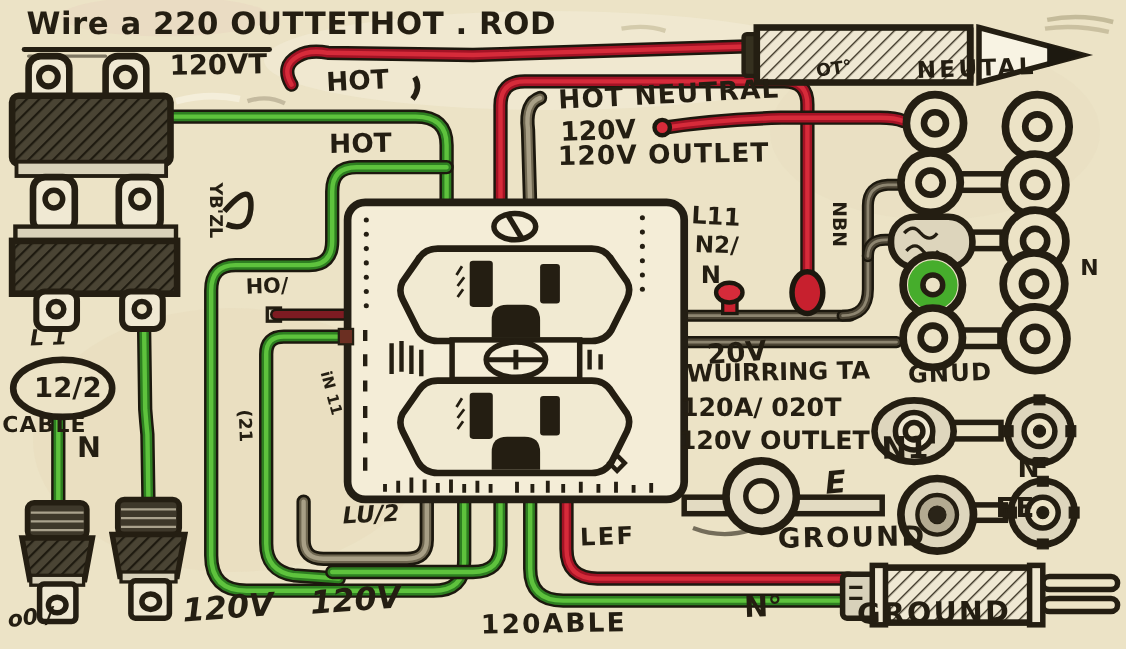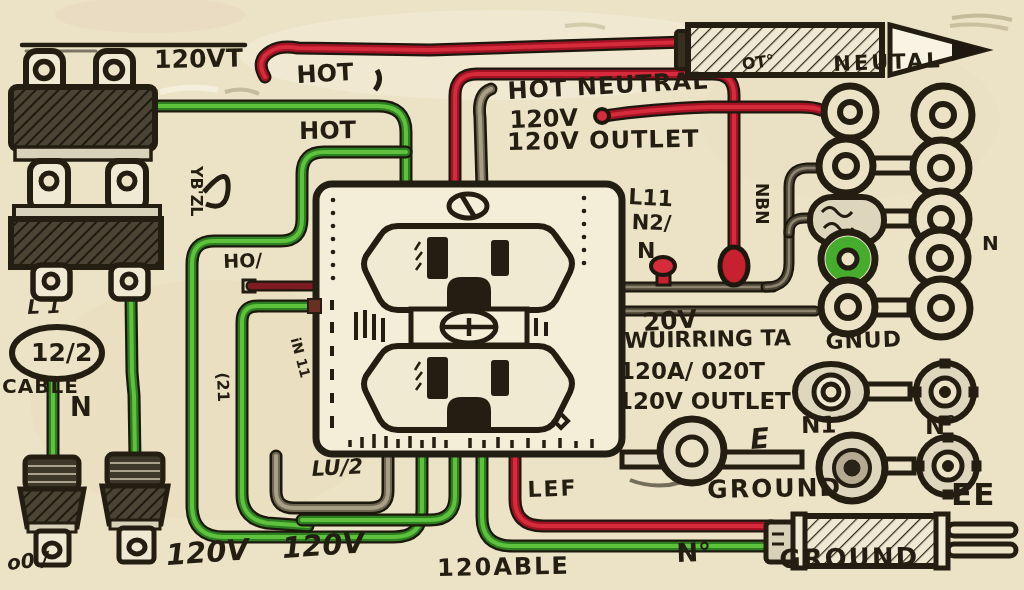--- a/index.html
+++ b/index.html
@@ -339,45 +339,46 @@
     <rect x="948" y="524" width="68" height="12" rx="6" fill="#ece3c6" stroke="#241e12" stroke-width="5"></rect>
     <rect x="948" y="544" width="68" height="12" rx="6" fill="#ece3c6" stroke="#241e12" stroke-width="5"></rect>
     <rect x="766" y="522" width="30" height="40" rx="4" fill="#d8d1ba" stroke="#241e12" stroke-width="5"></rect>
     <path d="M772,534 h12 M772,544 h12" stroke="#241e12" stroke-width="3"></path>
     <rect x="796" y="516" width="148" height="50" fill="url(#hl)" stroke="#241e12" stroke-width="6"></rect>
     <rect x="793" y="514" width="12" height="54" fill="#efe8d2" stroke="#241e12" stroke-width="5"></rect>
     <rect x="936" y="514" width="12" height="54" fill="#efe8d2" stroke="#241e12" stroke-width="5"></rect>
   </g>
 </svg>
 
+  <div class="lb" style="left:24px;top:8px;font-size:28px;letter-spacing:.5px;">Wire a 220 OUTTETHOT . ROD</div>
   <div class="lb" style="left:154px;top:47px;font-size:25px;transform:rotate(-1deg);">120VT</div>
   <div class="lb" style="left:296px;top:63px;font-size:24px;transform:rotate(-3deg);">HOT</div>
   <div class="lb" style="left:299px;top:119px;font-size:24px;transform:rotate(-1deg);">HOT</div>
   <div class="lb" style="left:507px;top:79px;font-size:24px;letter-spacing:1px;transform:rotate(-3deg);">HOT NEUTRAL</div>
   <div class="lb" style="left:509px;top:108px;font-size:24px;transform:rotate(-2deg);">120V</div>
   <div class="lb" style="left:507px;top:130px;font-size:24px;letter-spacing:1px;transform:rotate(-1deg);">120V OUTLET</div>
   <div class="lb" style="left:741px;top:57px;font-size:16px;transform:rotate(-8deg);">OT°</div>
   <div class="lb" style="left:833px;top:54px;font-size:21px;letter-spacing:3px;transform:rotate(-2deg);">NEUTAL</div>
   <div class="lb" style="left:223px;top:252px;font-size:19px;transform:rotate(-2deg);">HO/</div>
   <div class="lb" style="left:204px;top:166px;font-size:16px;transform:rotate(90deg);">YB'ZL</div>
   <div class="lb" style="left:629px;top:186px;font-size:22px;transform:rotate(3deg);">L11</div>
   <div class="lb" style="left:632px;top:212px;font-size:21px;transform:rotate(2deg);">N2/</div>
   <div class="lb" style="left:637px;top:240px;font-size:22px;">N</div>
   <div class="lb" style="left:770px;top:183px;font-size:17px;transform:rotate(90deg);">NBN</div>
   <div class="lb" style="left:642px;top:310px;font-size:25px;transform:rotate(-4deg);">20V</div>
   <div class="lb" style="left:624px;top:330px;font-size:22px;transform:rotate(-1deg);">WUIRRING TA</div>
   <div class="lb" style="left:619px;top:360px;font-size:23px;">120A/ 020T</div>
   <div class="lb" style="left:617px;top:390px;font-size:23px;">120V OUTLET</div>
   <div class="lb" style="left:825px;top:331px;font-size:22px;letter-spacing:1px;transform:rotate(-2deg);">GNUD</div>
   <div class="lb" style="left:982px;top:233px;font-size:20px;">N</div>
-  <div class="lb" style="left:801px;top:414px;font-size:23px;transform:rotate(-1deg);">N1'</div>
+  <div class="lb" style="left:801px;top:394px;font-size:28px;transform:rotate(-1deg);">N1'</div>
   <div class="lb" style="left:925px;top:414px;font-size:24px;">N°</div>
   <div class="lb it" style="left:749px;top:426px;font-size:28px;transform:rotate(-5deg);">E</div>
   <div class="lb" style="left:707px;top:477px;font-size:25px;letter-spacing:2px;transform:rotate(-1deg);">GROUND</div>
-  <div class="lb" style="left:905px;top:479px;font-size:31px;letter-spacing:1px;margin-left:46px;">EE</div>
+  <div class="lb" style="left:905px;top:449px;font-size:25px;letter-spacing:1px;">EE</div>
   <div class="lb" style="left:676px;top:540px;font-size:26px;transform:rotate(-2deg);">N°</div>
   <div class="lb" style="left:779px;top:546px;font-size:26px;letter-spacing:2px;transform:rotate(-1deg);">GROUND</div>
   <div class="lb" style="left:527px;top:479px;font-size:22px;letter-spacing:2px;transform:rotate(-2deg);">LEF</div>
   <div class="lb it" style="left:311px;top:459px;font-size:21px;transform:rotate(-3deg);">LU/2</div>
   <div class="lb it" style="left:27px;top:297px;font-size:20px;transform:rotate(-2deg);">L 1</div>
   <div class="lb" style="left:31px;top:340px;font-size:25px;">12/2</div>
   <div class="lb" style="left:2px;top:376px;font-size:20px;letter-spacing:1px;">CABLE</div>
   <div class="lb" style="left:70px;top:394px;font-size:26px;">N</div>
   <div class="lb it" style="left:165px;top:541px;font-size:29px;transform:rotate(-4deg);">120V</div>
   <div class="lb it" style="left:281px;top:534px;font-size:29px;transform:rotate(-4deg);">120V</div>

